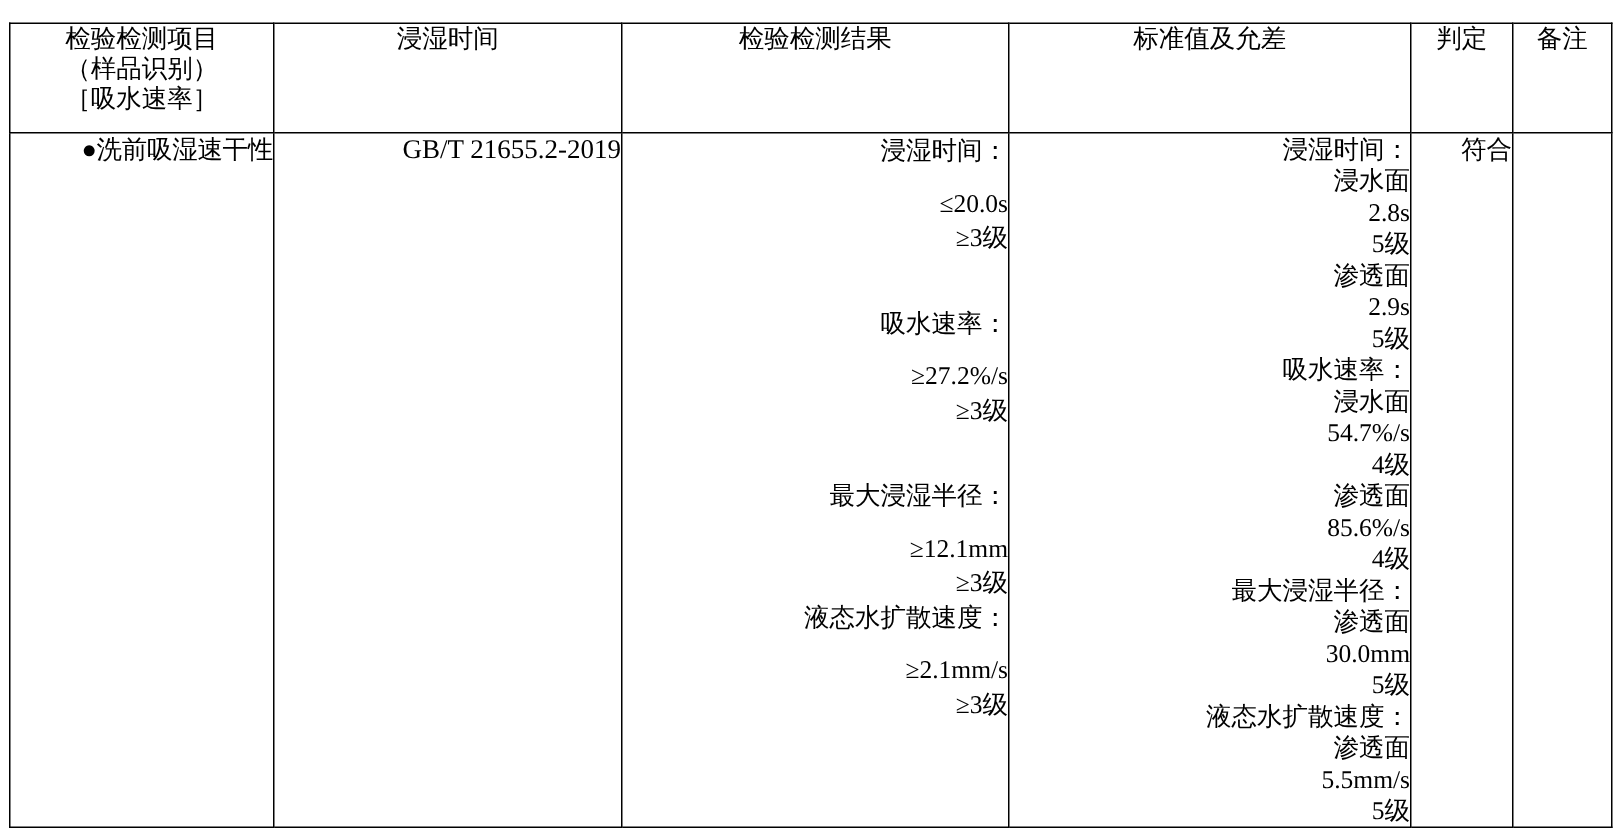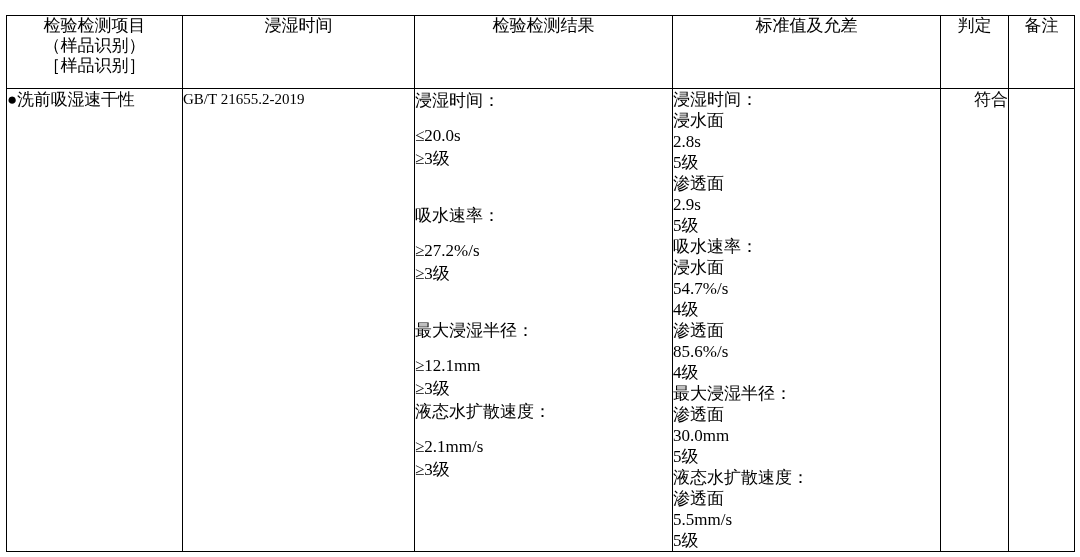--- a/index.html
+++ b/index.html
@@ -54,30 +54,31 @@
     text-align: center;
   }
   .hdr-multi span {
     display: block;
     white-space: nowrap;
   }
   tbody td {
     font-size: 17px;
     line-height: 21px;
     padding: 6px 4px 4px 4px;
+    text-align: right;
   }
   .cell-item {
     white-space: nowrap;
     font-size: 17px;
     letter-spacing: -0.2px;
   }
   .cell-method {
-    text-align: left;
-    white-space: nowrap;
-    font-size: 15px;
+    text-align: right;
+    white-space: nowrap;
+    font-size: 18px;
   }
   .block {
     margin: 0 0 0 0;
   }
   .block .label {
     display: block;
     white-space: nowrap;
   }
   .block .line {
     display: block;
@@ -110,21 +111,21 @@
         <col class="c4">
         <col class="c5">
         <col class="c6">
     </colgroup>
     <thead>
       <tr>
         <th>
           <span class="hdr-multi">
             <span>检验检测项目</span>
             <span>（样品识别）</span>
-            <span>［样品识别］</span>
+            <span>［吸水速率］</span>
           </span>
         </th>
         <th>浸湿时间</th>
         <th>检验检测结果</th>
         <th>标准值及允差</th>
         <th>判定</th>
         <th>备注</th>
       </tr>
     </thead>
     <tbody>

